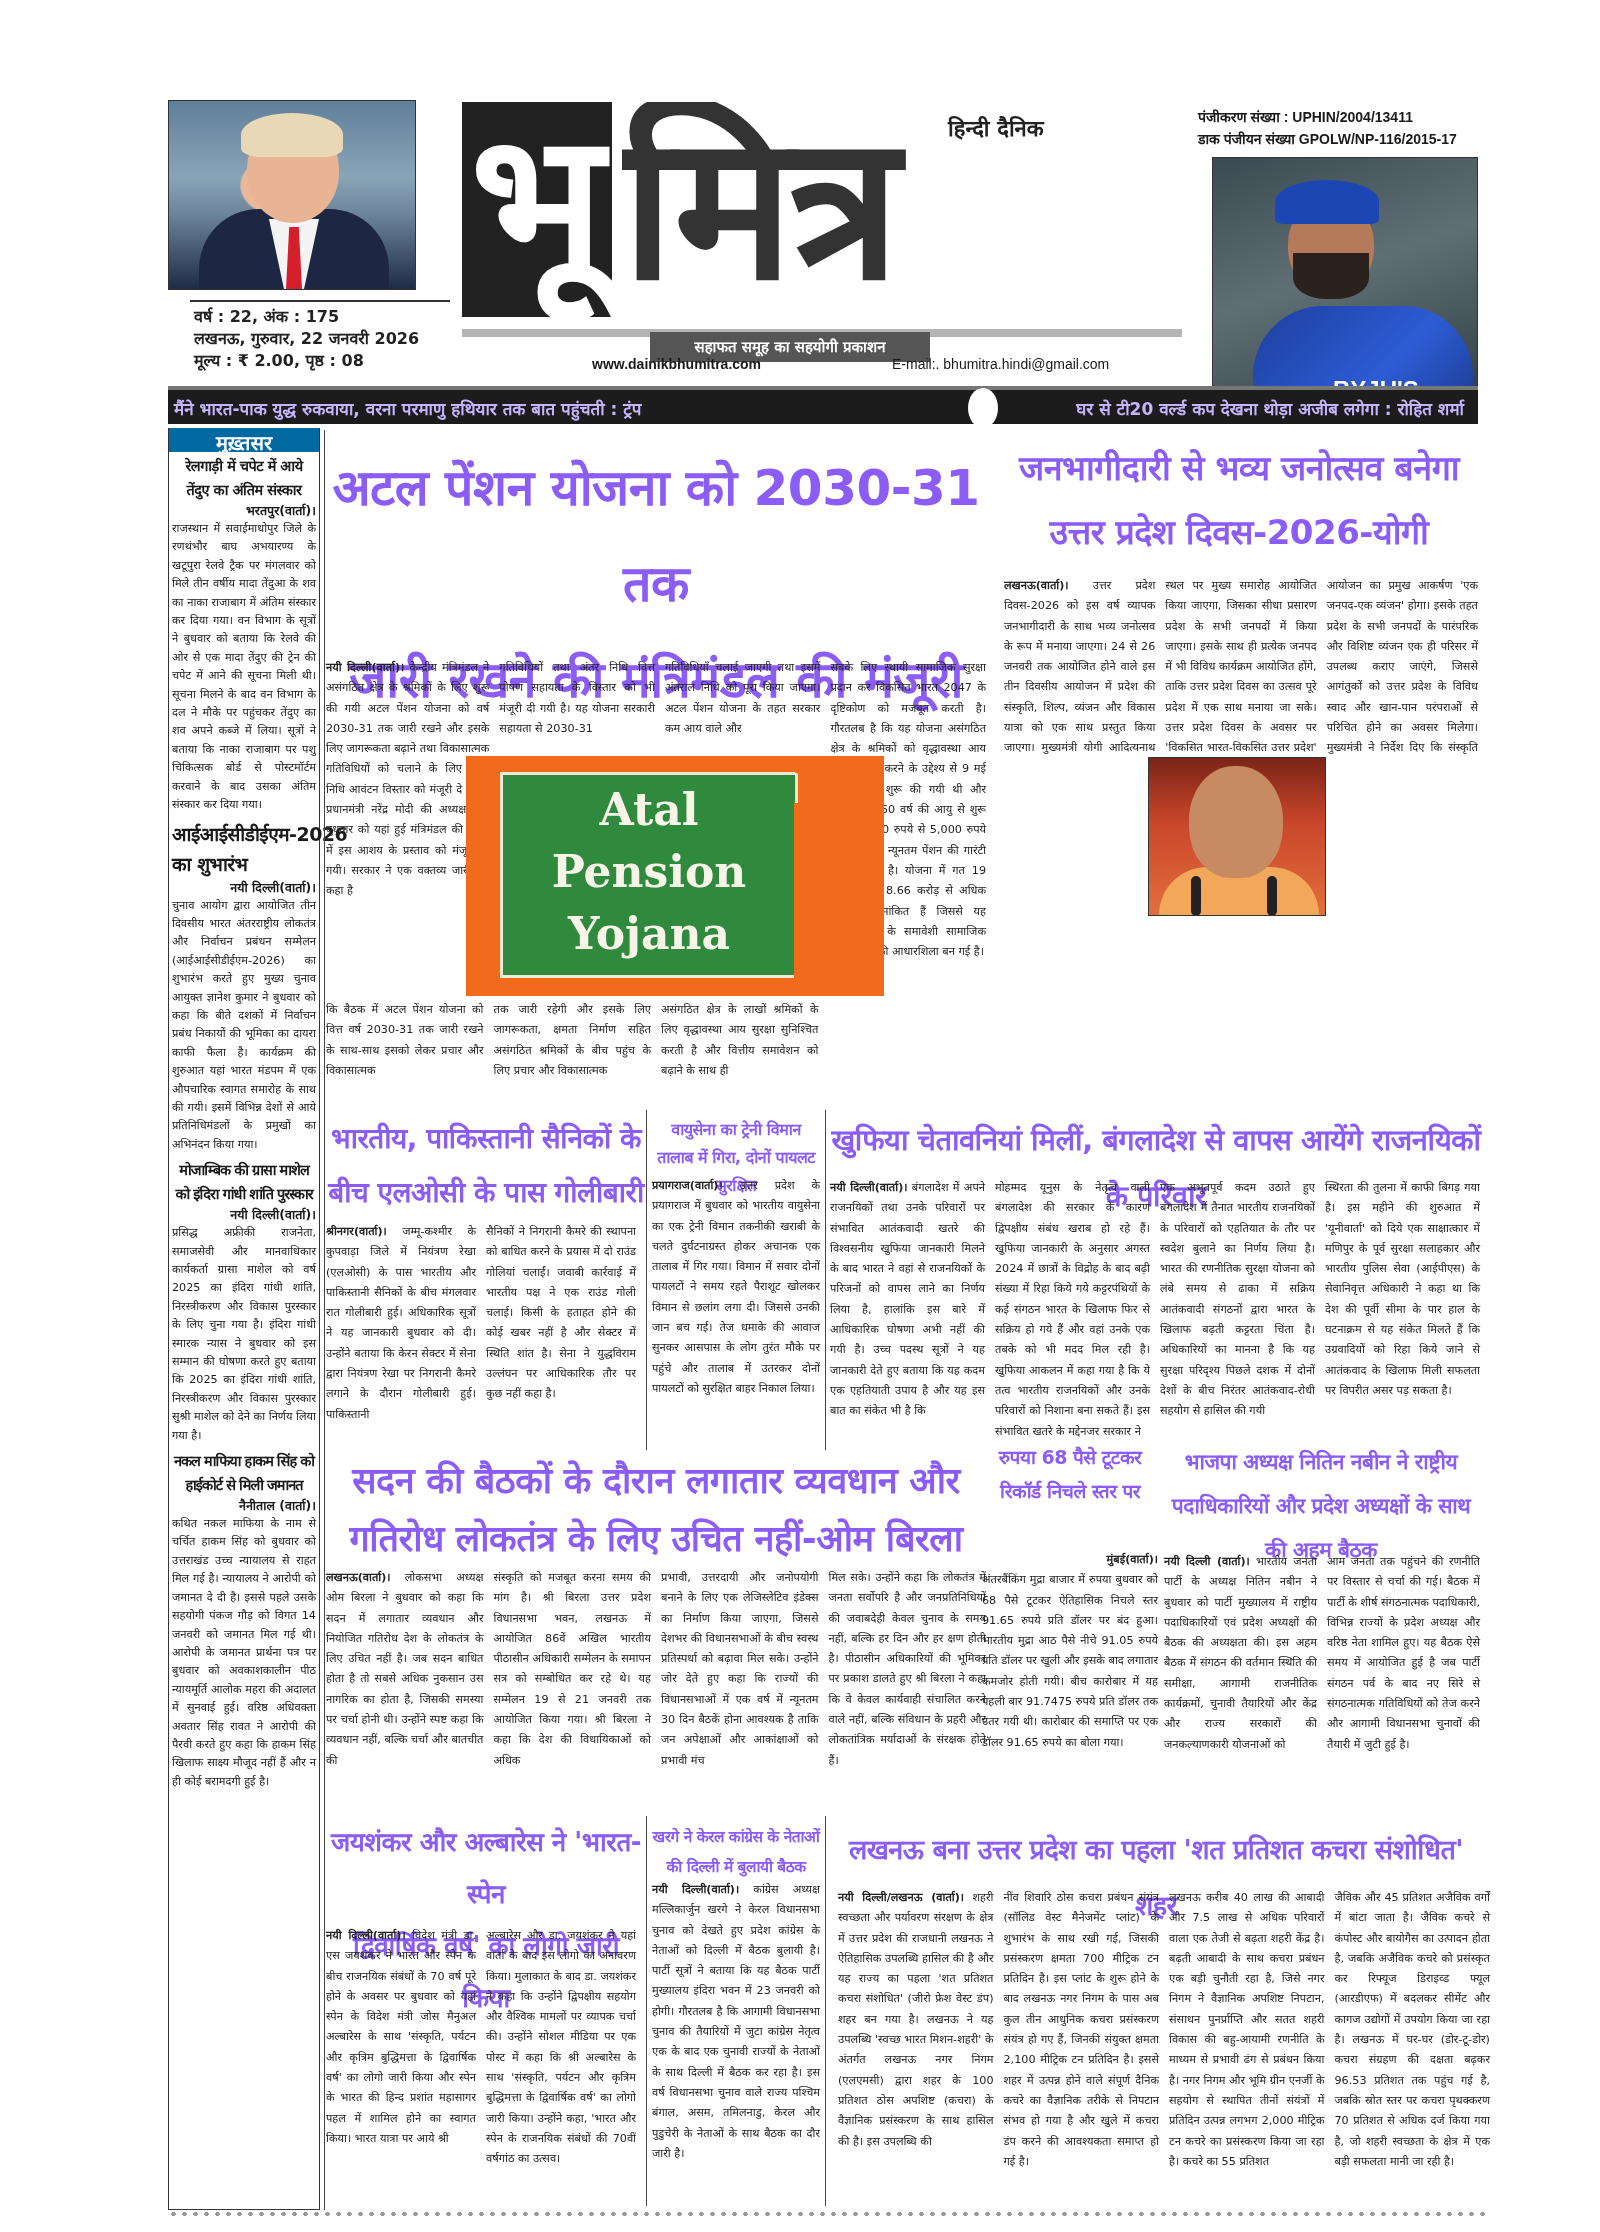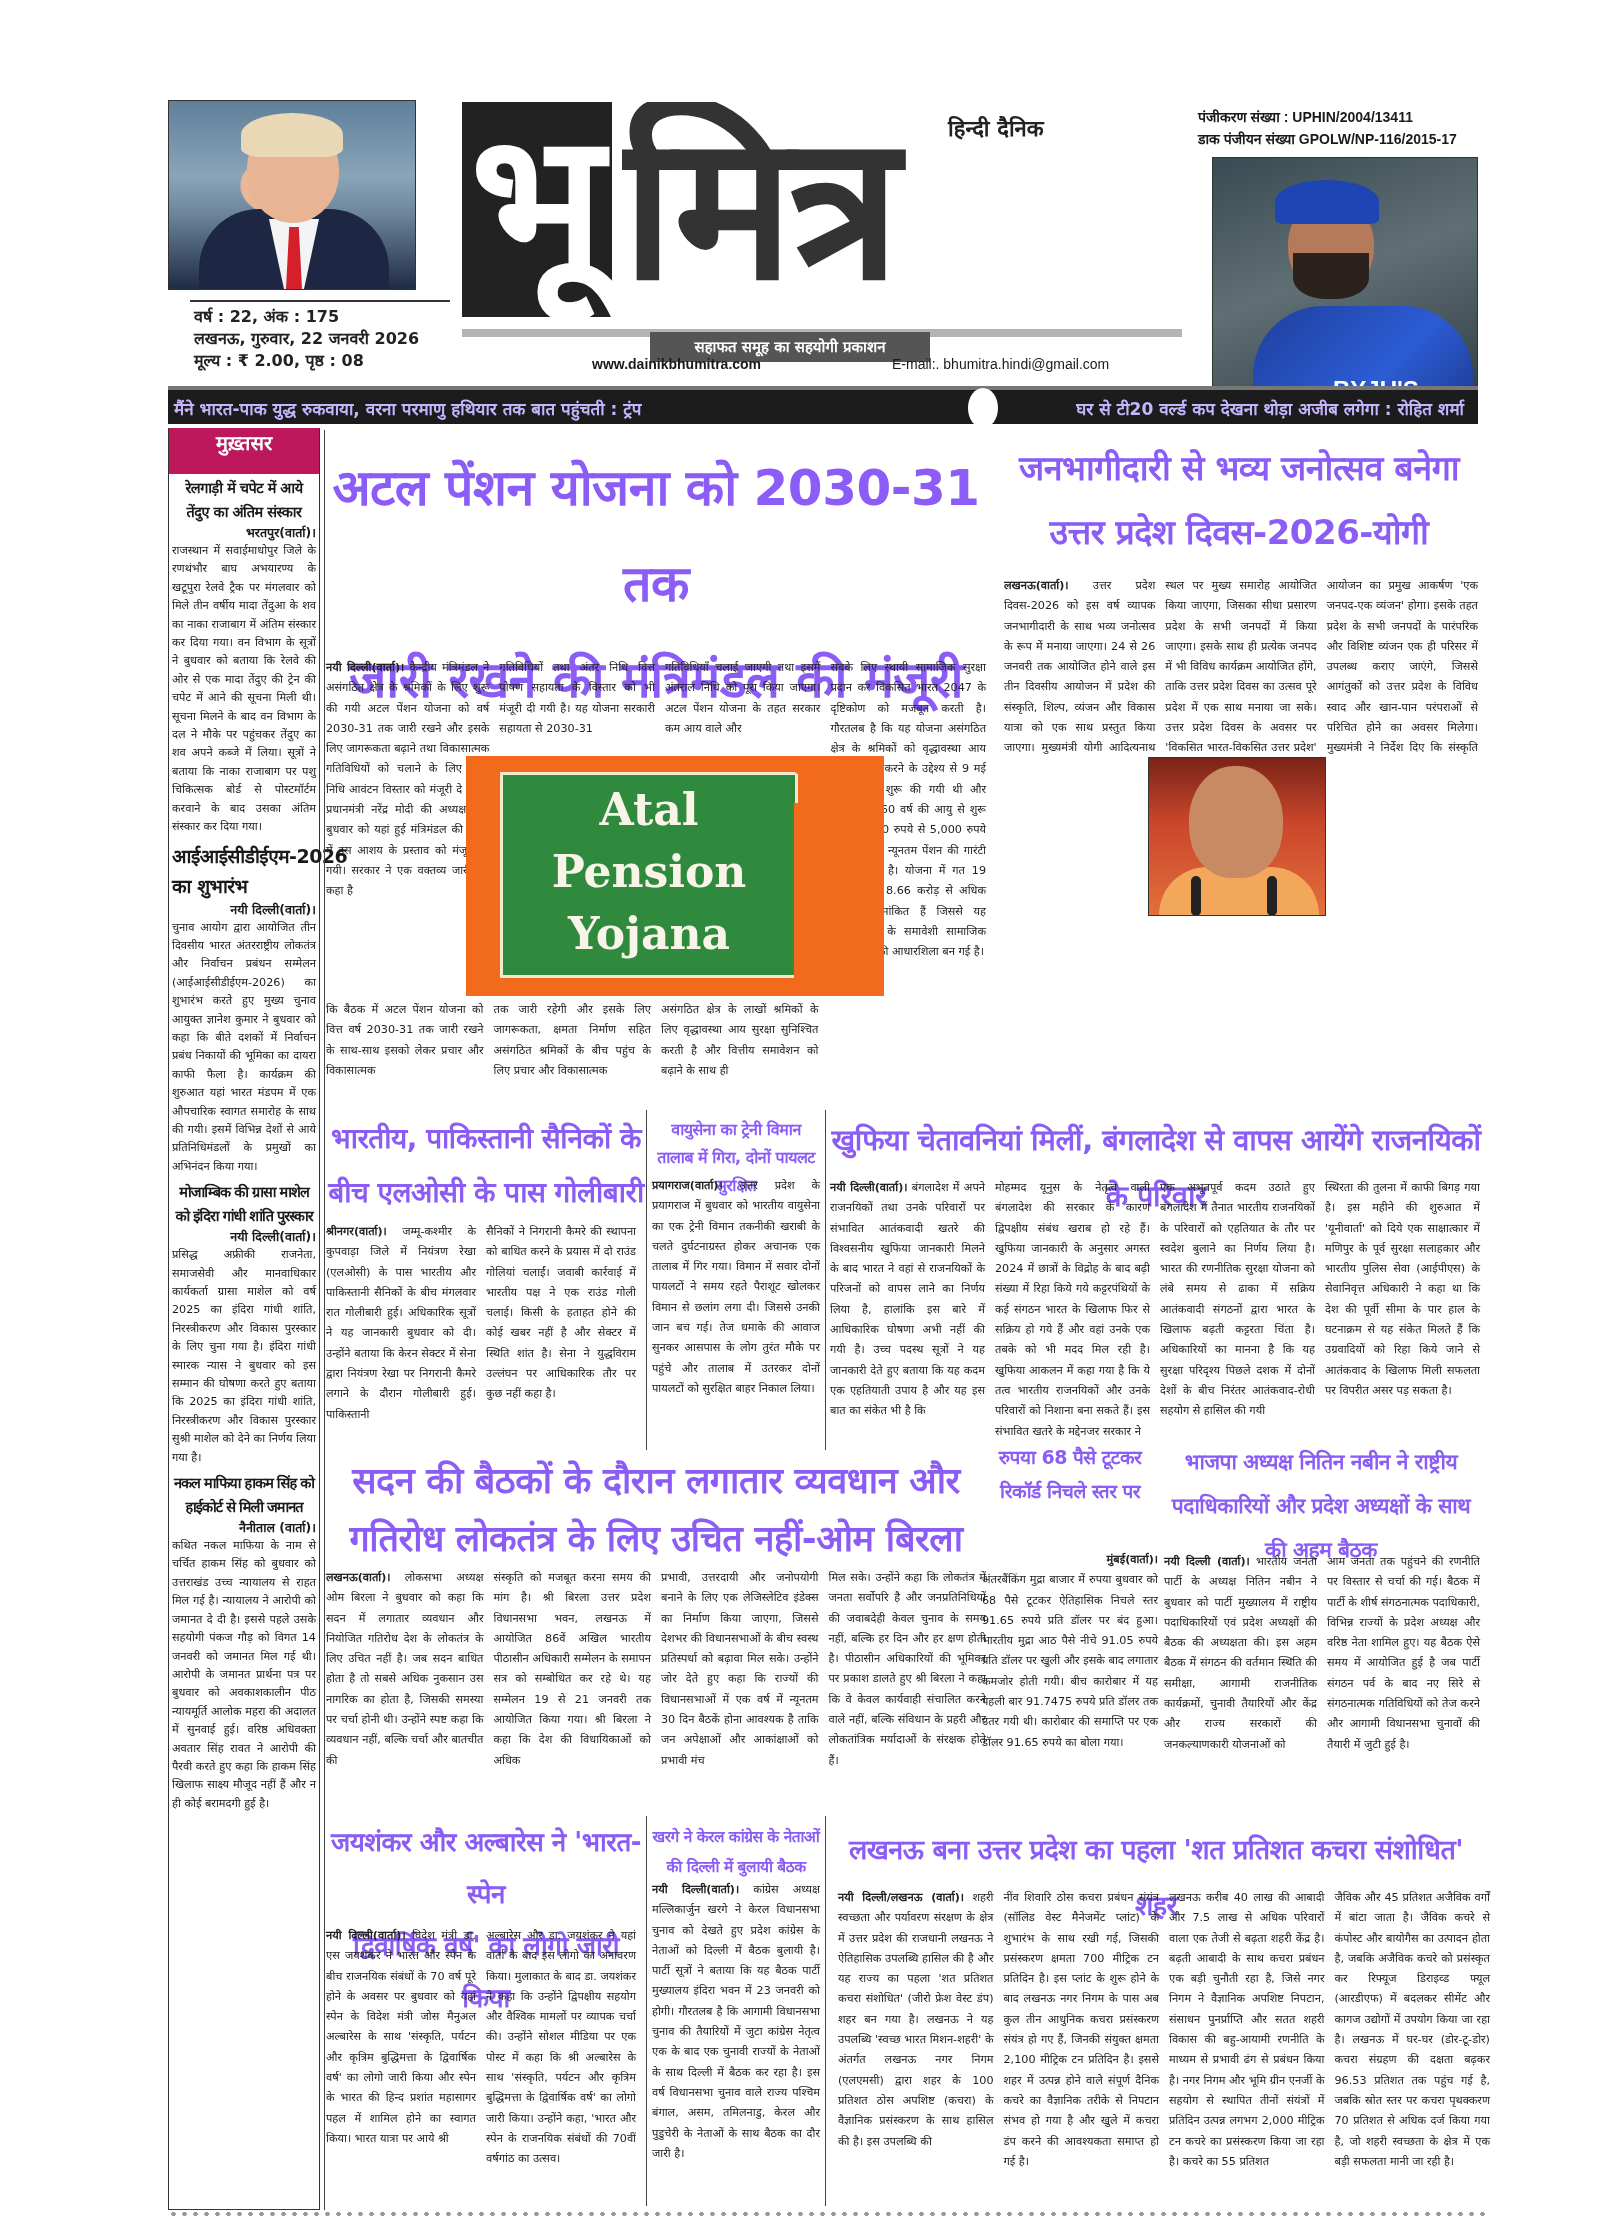--- a/index.html
+++ b/index.html
@@ -39,21 +39,21 @@
   .reg { left: 1198px; top: 106px; font-family:"Liberation Sans",sans-serif; font-size: 14px; font-weight: bold; line-height: 22px; }
 
   
   .ticker { left: 168px; top: 386px; width: 1310px; height: 38px; background: #1c1c1c; border-top: 4px solid #777; color: #c4b5fd; font-size: 17px; font-weight: bold; }
   .ticker .t-left { position:absolute; left:6px; top:7px; }
   .ticker .t-right { position:absolute; right:14px; top:7px; }
   .ticker .dot { position:absolute; left:800px; top:-2px; width:30px; height:40px; background:#fff; border-radius:50%; }
 
   
   .sidebar { left: 168px; top: 428px; width: 152px; height: 1782px; border: 1.5px solid #333; border-top: none; }
-  .side-title { background: #be185d; color: #fff; font-size: 20px; font-weight: bold; text-align: center; height: 46px; line-height: 30px; }
+  .side-title { background: #0369a1; color: #fff; font-size: 20px; font-weight: bold; text-align: center; height: 24px; line-height: 30px; }
   .side-story { padding: 2px 3px; }
   .side-h { font-size: 14.5px; font-weight: bold; text-align: center; line-height: 24px; letter-spacing:-0.5px; }
   .side-h.big { font-size: 19px; line-height: 30px; text-align:left; }
   .side-h.dark { letter-spacing:-1px; }
   .side-date { font-size: 12.5px; font-weight: bold; text-align: right; line-height: 18px; }
   .side-body { font-size: 11.2px; line-height: 18.4px; text-align: justify; }
 
   
   .head { font-weight: bold; color: #8b5cf6; text-align: center; letter-spacing: -0.5px; }
   .cols { display: flex; gap: 10px; }

